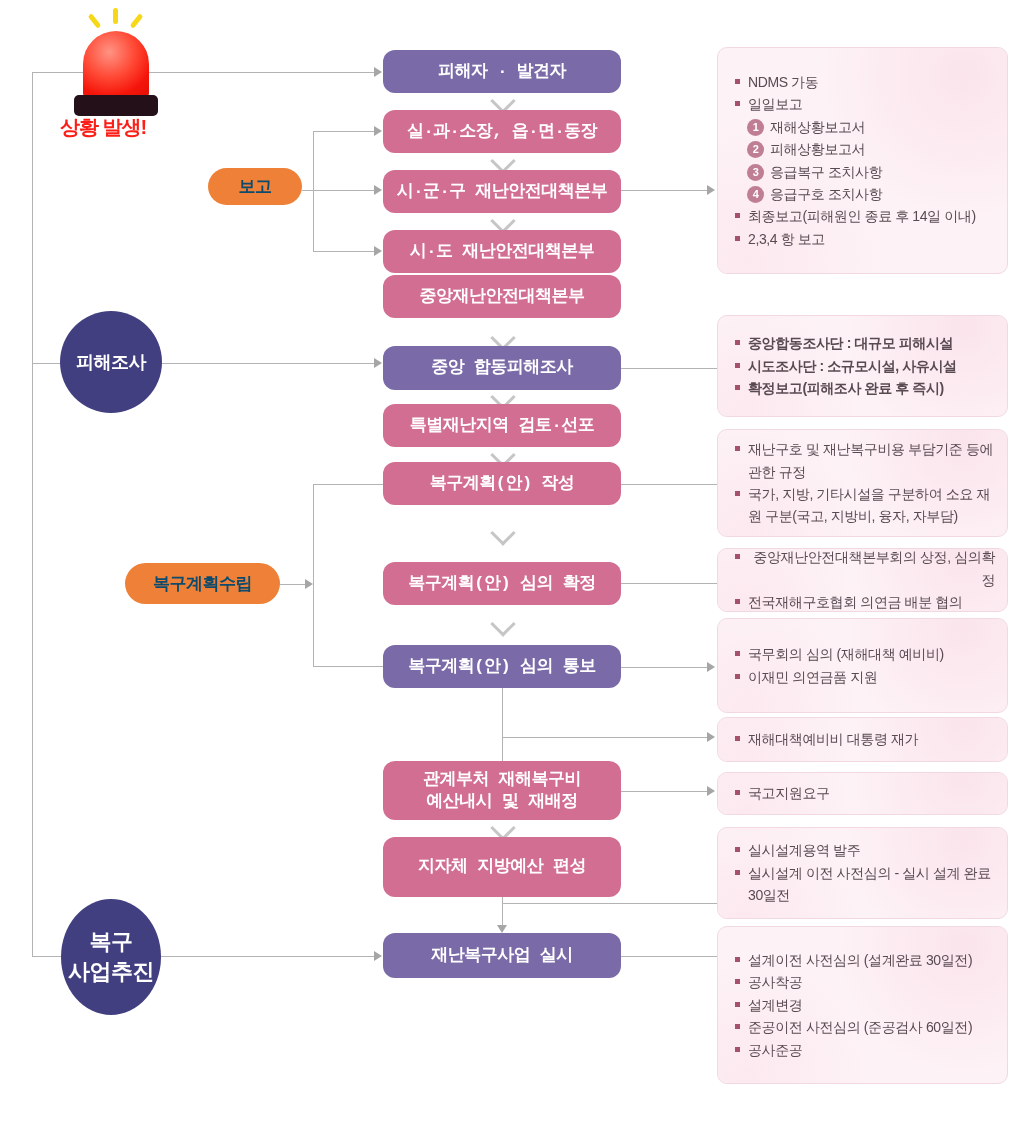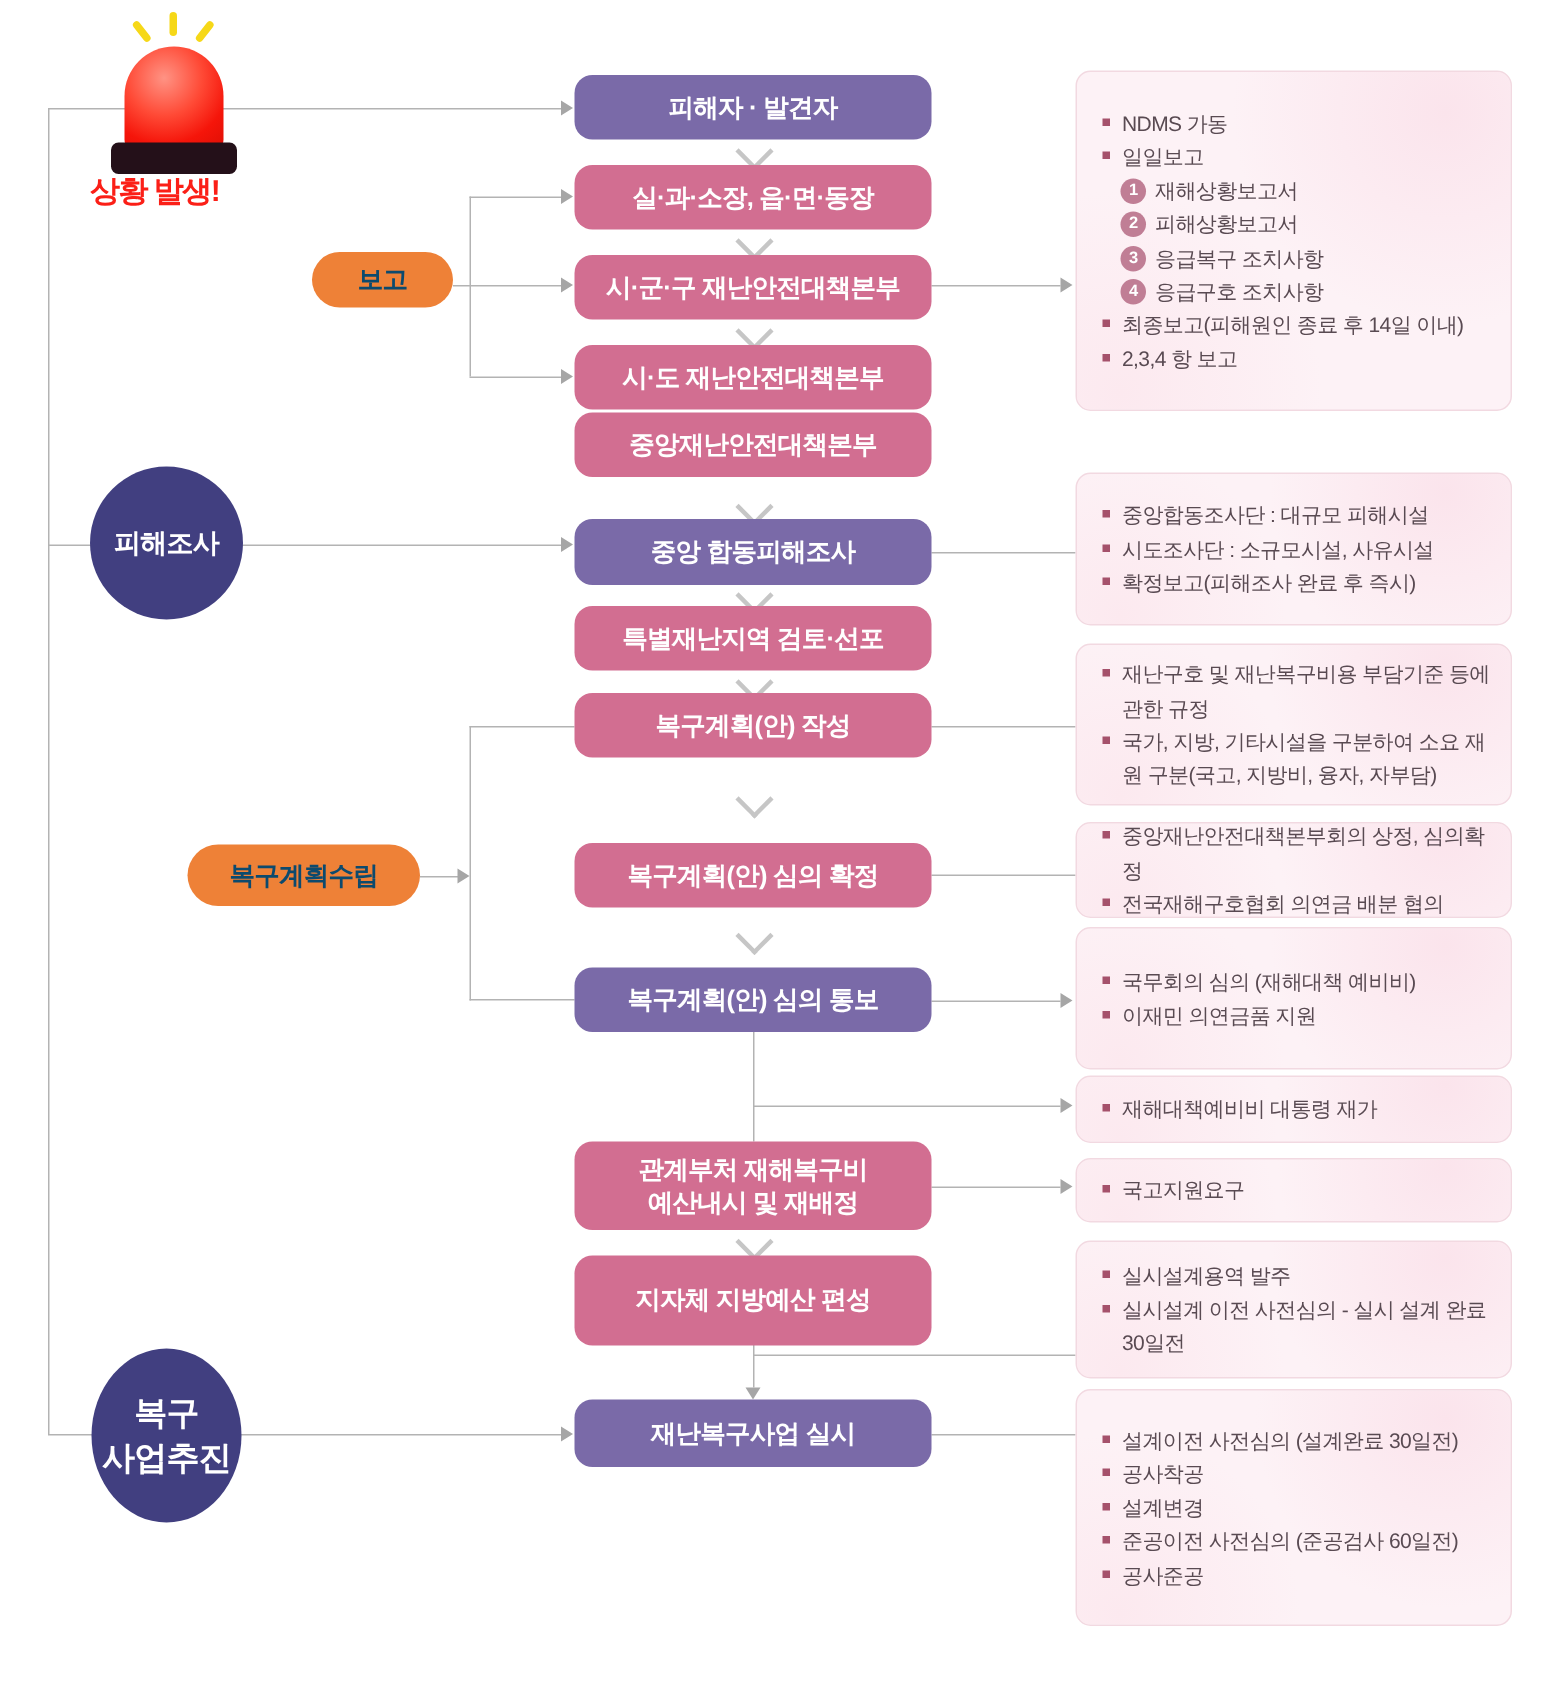--- a/index.html
+++ b/index.html
@@ -9,21 +9,21 @@
   .hline,.vline{position:absolute;background:#b3b3b3;}
   .hline{height:1px;}
   .vline{width:1px;}
   .arr-r{position:absolute;width:0;height:0;border:5px solid transparent;border-left:8px solid #a6a6a6;}
   .arr-d{position:absolute;width:0;height:0;border:5px solid transparent;border-top:8px solid #a6a6a6;}
   .chev{position:absolute;left:494px;width:15px;height:15px;
         border-right:3px solid #c6c6c6;border-bottom:3px solid #c6c6c6;transform:rotate(45deg);}
   
   .fbox{position:absolute;left:383px;width:238px;border-radius:12px;display:flex;flex-direction:column;
         align-items:center;justify-content:center;color:#fff;font-weight:bold;font-size:17px;
-        letter-spacing:-0.5px;line-height:1.25;text-align:center;}
+        letter-spacing:-0.5px;line-height:1.25;text-align:center;font-family:Liberation Mono, monospace;}
   .fbox.purple{background:#7a6aa8;}
   .fbox.pink{background:#d26e91;}
   
   .circle{position:absolute;background:#413f80;border-radius:50%;color:#fff;font-weight:bold;
           display:flex;flex-direction:column;align-items:center;justify-content:center;text-align:center;
           letter-spacing:-0.5px;}
   .badge{position:absolute;background:#ee8137;color:#0c4a6e;font-weight:bold;border-radius:999px;
          display:flex;align-items:center;justify-content:center;font-size:17px;letter-spacing:-0.5px;}
   
   .panel{position:absolute;left:717px;width:291px;box-sizing:border-box;background:#fdf2f6;
@@ -208,21 +208,21 @@
           <span class="sq"></span>
           <span>최종보고(피해원인 종료 후 14일 이내)</span>
         </li>
       <li>
           <span class="sq"></span>
           <span>2,3,4 항 보고</span>
         </li>
     </ul>
   </div>
 
-  <div class="panel" style="top:315px;height:102px;">
+  <div class="panel" style="top:315px;height:102px;font-weight:bold;">
     <ul>
       <li>
           <span class="sq"></span>
           <span>중앙합동조사단 : 대규모 피해시설</span>
         </li>
       <li>
           <span class="sq"></span>
           <span>시도조사단 : 소규모시설, 사유시설</span>
         </li>
       <li>
@@ -238,21 +238,21 @@
           <span class="sq"></span>
           <span>재난구호 및 재난복구비용 부담기준 등에 관한 규정</span>
         </li>
       <li>
           <span class="sq"></span>
           <span>국가, 지방, 기타시설을 구분하여 소요 재원 구분(국고, 지방비, 융자, 자부담)</span>
         </li>
     </ul>
   </div>
 
-  <div class="panel" style="top:548px;height:64px;padding-top:6px;padding-bottom:6px;">
+  <div class="panel" style="top:548px;height:64px;padding-top:6px;padding-bottom:6px;text-align:right;">
     <ul>
       <li>
           <span class="sq"></span>
           <span>중앙재난안전대책본부회의 상정, 심의확정</span>
         </li>
       <li>
           <span class="sq"></span>
           <span>전국재해구호협회 의연금 배분 협의</span>
         </li>
     </ul>

